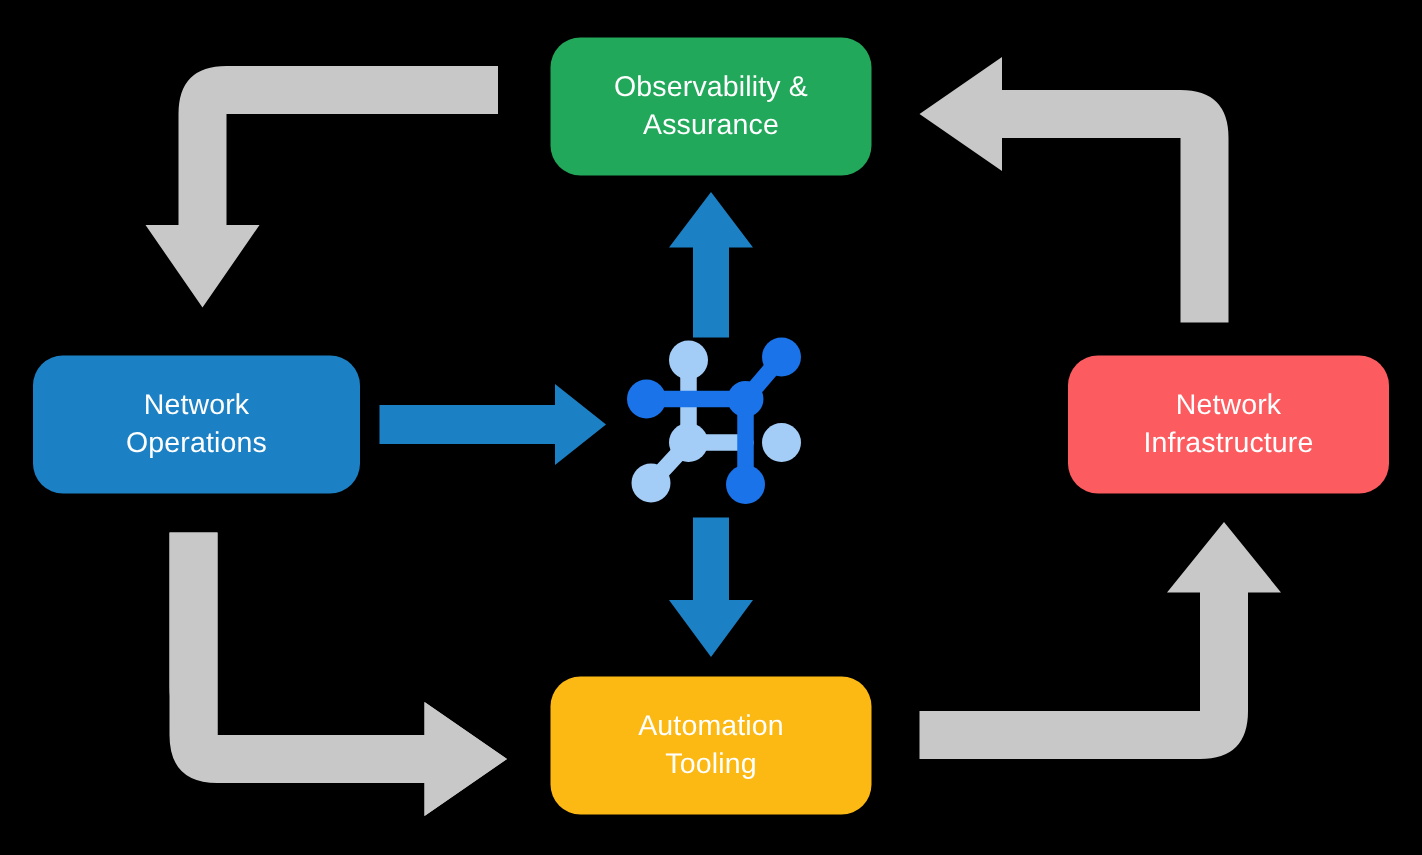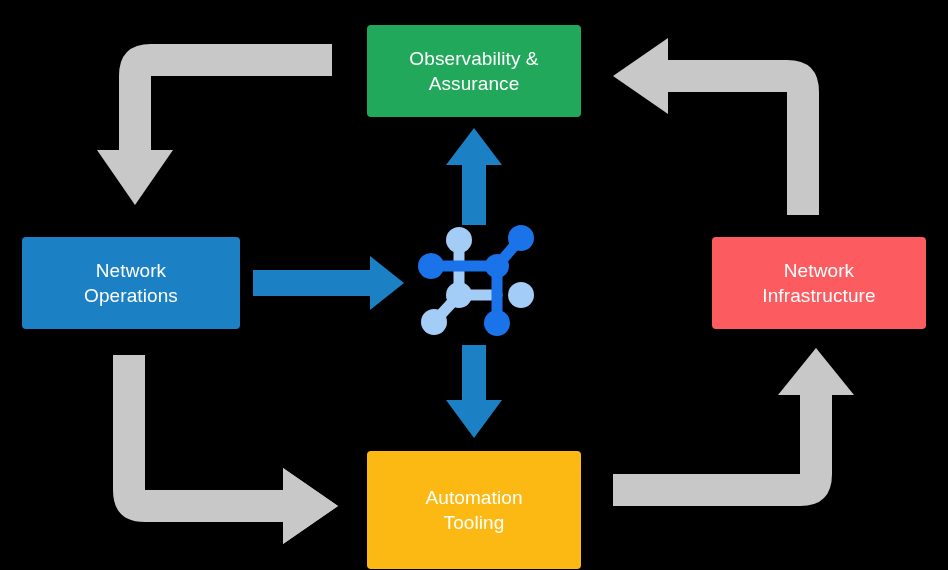--- a/index.html
+++ b/index.html
@@ -21,39 +21,39 @@
   }
   #svg-layer {
     position: absolute;
     left: 0;
     top: 0;
     width: 948px;
     height: 570px;
   }
   .node-box {
     position: absolute;
-    border-radius: 4px;
+    border-radius: 20px;
     display: flex;
     align-items: center;
     justify-content: center;
     text-align: center;
     color: #ffffff;
     font-size: 19px;
     line-height: 1.32;
     font-family: "Liberation Sans", sans-serif;
     letter-spacing: 0.1px;
     box-sizing: border-box;
     padding: 4px 16px;
     white-space: pre-line;
     z-index: 5;
   }
   #box-observability { left: 367px; top: 25px;  width: 214px; height: 92px; }
   #box-operations    { left: 22px;  top: 237px; width: 218px; height: 92px; }
   #box-infrastructure{ left: 712px; top: 237px; width: 214px; height: 92px; }
-  #box-automation    { left: 367px; top: 451px; width: 214px; height: 118px; }
+  #box-automation    { left: 367px; top: 451px; width: 214px; height: 92px; }
 </style>
 </head>
 <body>
 
 <div id="canvas" style="background: rgb(0, 0, 0);">
 
   <svg id="svg-layer" viewBox="0 0 948 570" xmlns="http://www.w3.org/2000/svg">
 
     <g>
       <path d="M 332 44

